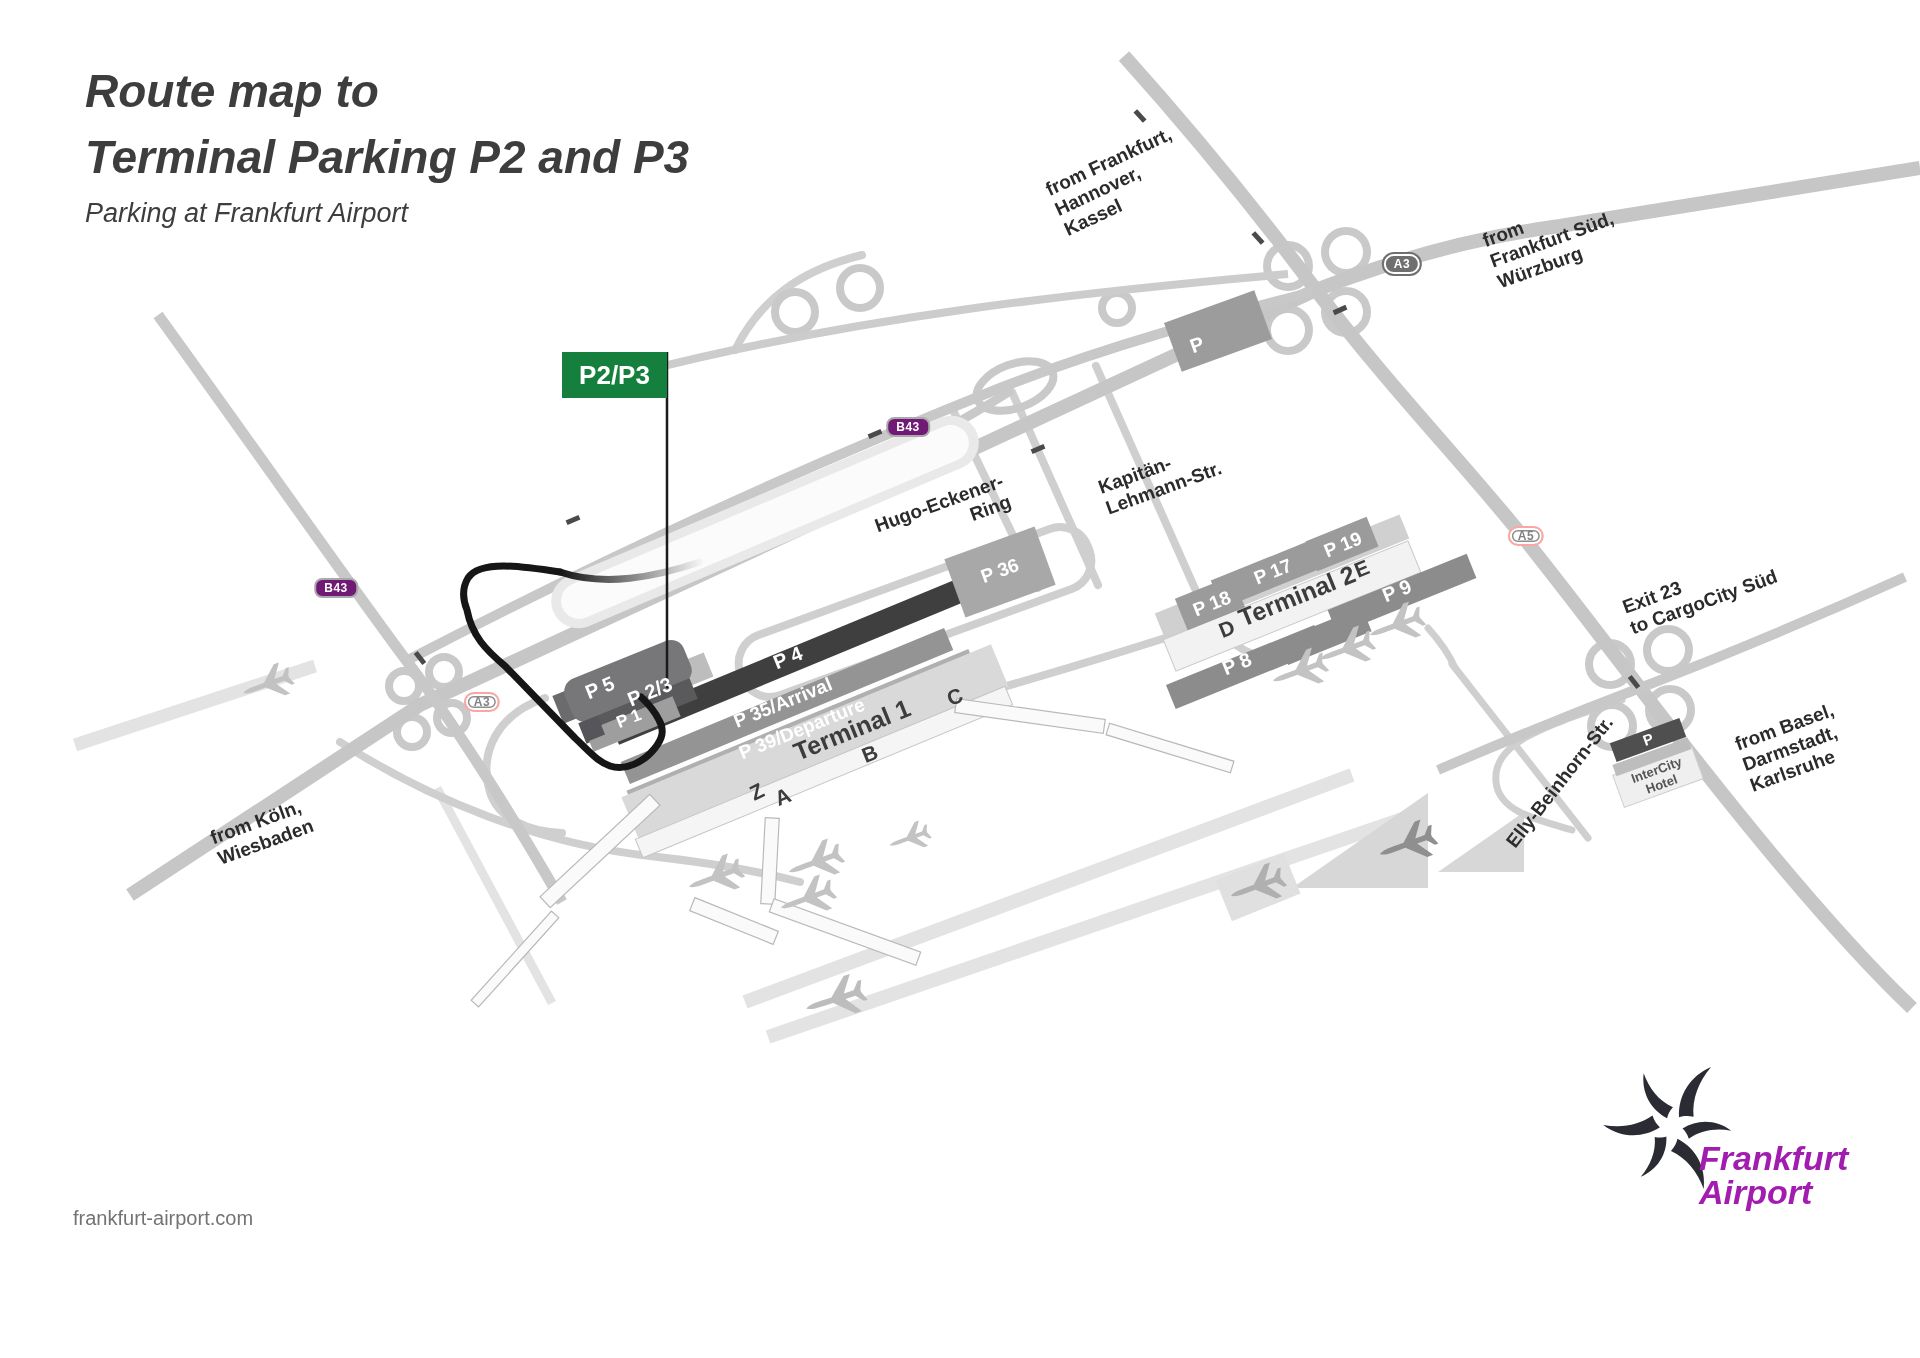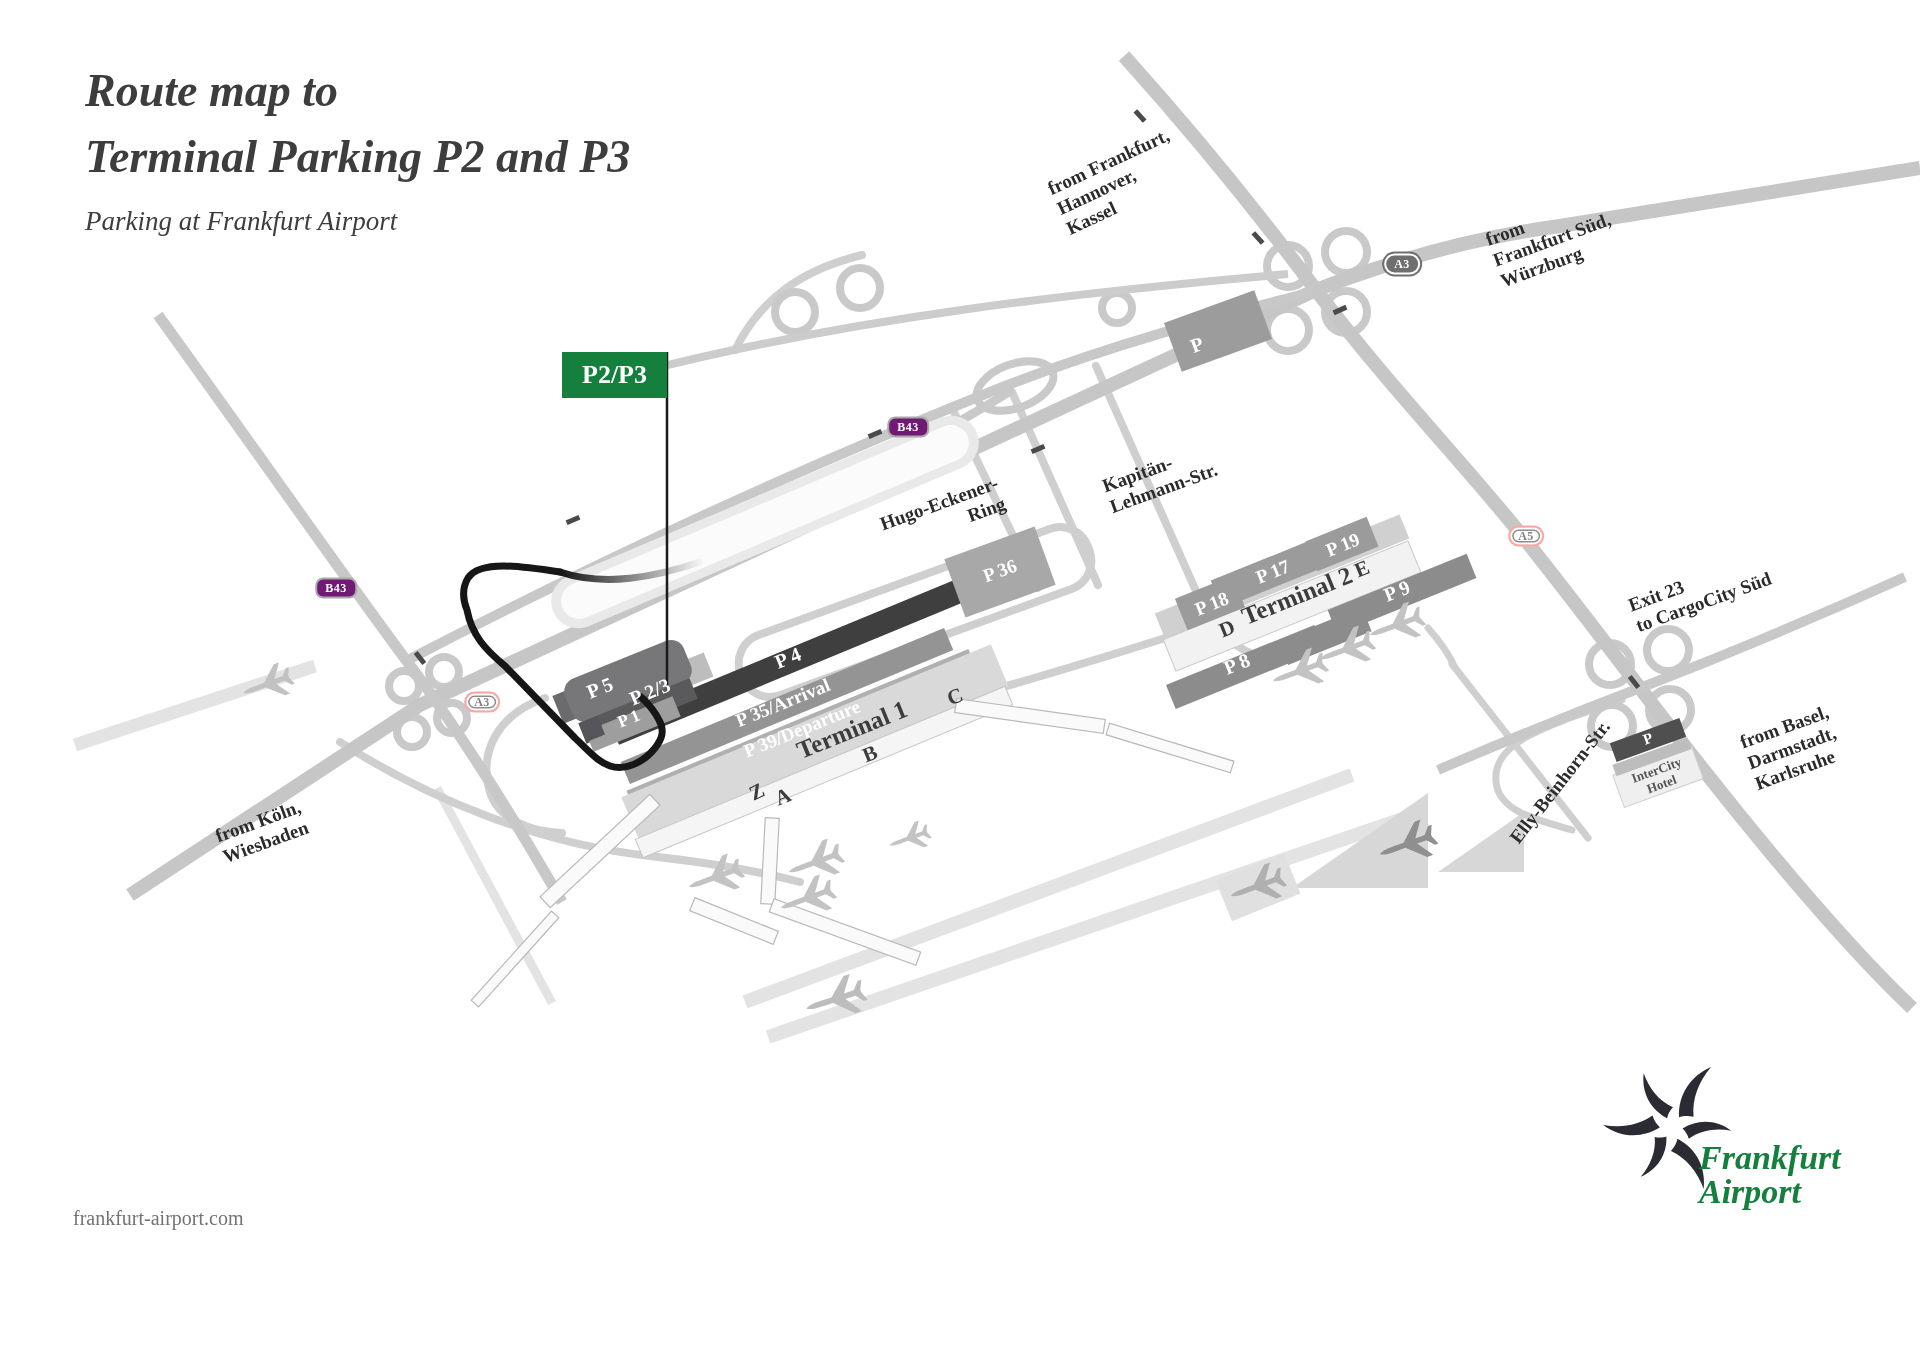--- a/index.html
+++ b/index.html
@@ -1,39 +1,39 @@
 <!DOCTYPE html>
 <html><head>
 <meta charset="utf-8">
 <style>
   html,body{margin:0;padding:0;background:#fff}
   .stage{position:relative;width:1920px;height:1358px;background:#fff;overflow:hidden;
-         font-family:Liberation Serif, serif}
+         font-family:Liberation Sans, sans-serif}
   svg.map{position:absolute;left:0;top:0}
   .lbl{position:absolute;white-space:nowrap;font-weight:bold;color:#2d2d2d;
        transform:translate(-50%,-50%) rotate(var(--r,0deg))}
   .lbl.white{color:#fff}
   .block{position:absolute;white-space:nowrap;font-weight:bold;color:#2b2b2b;font-size:19px;
          line-height:22px;transform:translate(-50%,-50%) rotate(var(--r,0deg))}
   .block.right{text-align:right}
   .badge{position:absolute;transform:translate(-50%,-50%);font-weight:bold;font-size:12px;
          padding:1px 8px;border-radius:8px;letter-spacing:.5px}
   .badge.dark{background:#701a75;color:#fff;border:2px solid #a9a9a9}
   .badge.shield{border-radius:11px}
   .badge.shield.darkshield{background:#6f6f6f;color:#fff;border:2px solid #fff;box-shadow:0 0 0 2px #6f6f6f}
   .badge.shield.light{background:#fff;color:#828282;border:2px solid #fca5a5;
         box-shadow:inset 0 0 0 2px #fff, inset 0 0 0 3.5px #8d8d8d}
   .callout{position:absolute;left:562px;top:352px;width:105px;height:46px;background:#15803d;
         color:#fff;font-size:26px;font-weight:bold;display:flex;align-items:center;justify-content:center}
   .title{position:absolute;left:85px;top:58px;color:#3d3d3d;font-style:italic}
   .title .t1{font-size:46px;font-weight:bold;line-height:66px}
-  .title .sub{font-size:27px;margin-top:16px}
+  .title .sub{font-size:27px;margin-top:8px}
   .site{position:absolute;left:73px;top:1207px;font-size:20px;color:#737373}
   .logotext{position:absolute;left:1699px;top:1141px;font-size:34px;line-height:34px;
-        font-weight:bold;font-style:italic;color:#15803d}
+        font-weight:bold;font-style:italic;color:#a21caf}
 </style>
 </head>
 <body>
 
 <div class="stage">
 
   <svg class="map" width="1920" height="1358" viewBox="0 0 1920 1358">
     <defs>
       <path id="plane-shape" d="M 24,0 C 21,-1.8 18,-2.2 12,-2.2 L 3,-2.2 L -11,-15 L -16,-15 L -7,-2.2 L -15,-2.2 L -20,-8 L -23,-8 L -20,-0.9 L -20,0.9 L -23,8 L -20,8 L -15,2.2 L -7,2.2 L -16,15 L -11,15 L 3,2.2 L 12,2.2 C 18,2.2 21,1.8 24,0 Z"></path>
       <path id="logo-ray" d="M 10,-8 C 16,-30 34,-44 56,-46 C 40,-36 28,-22 24,-4 C 19,-7 14,-8 10,-8 Z"></path>

